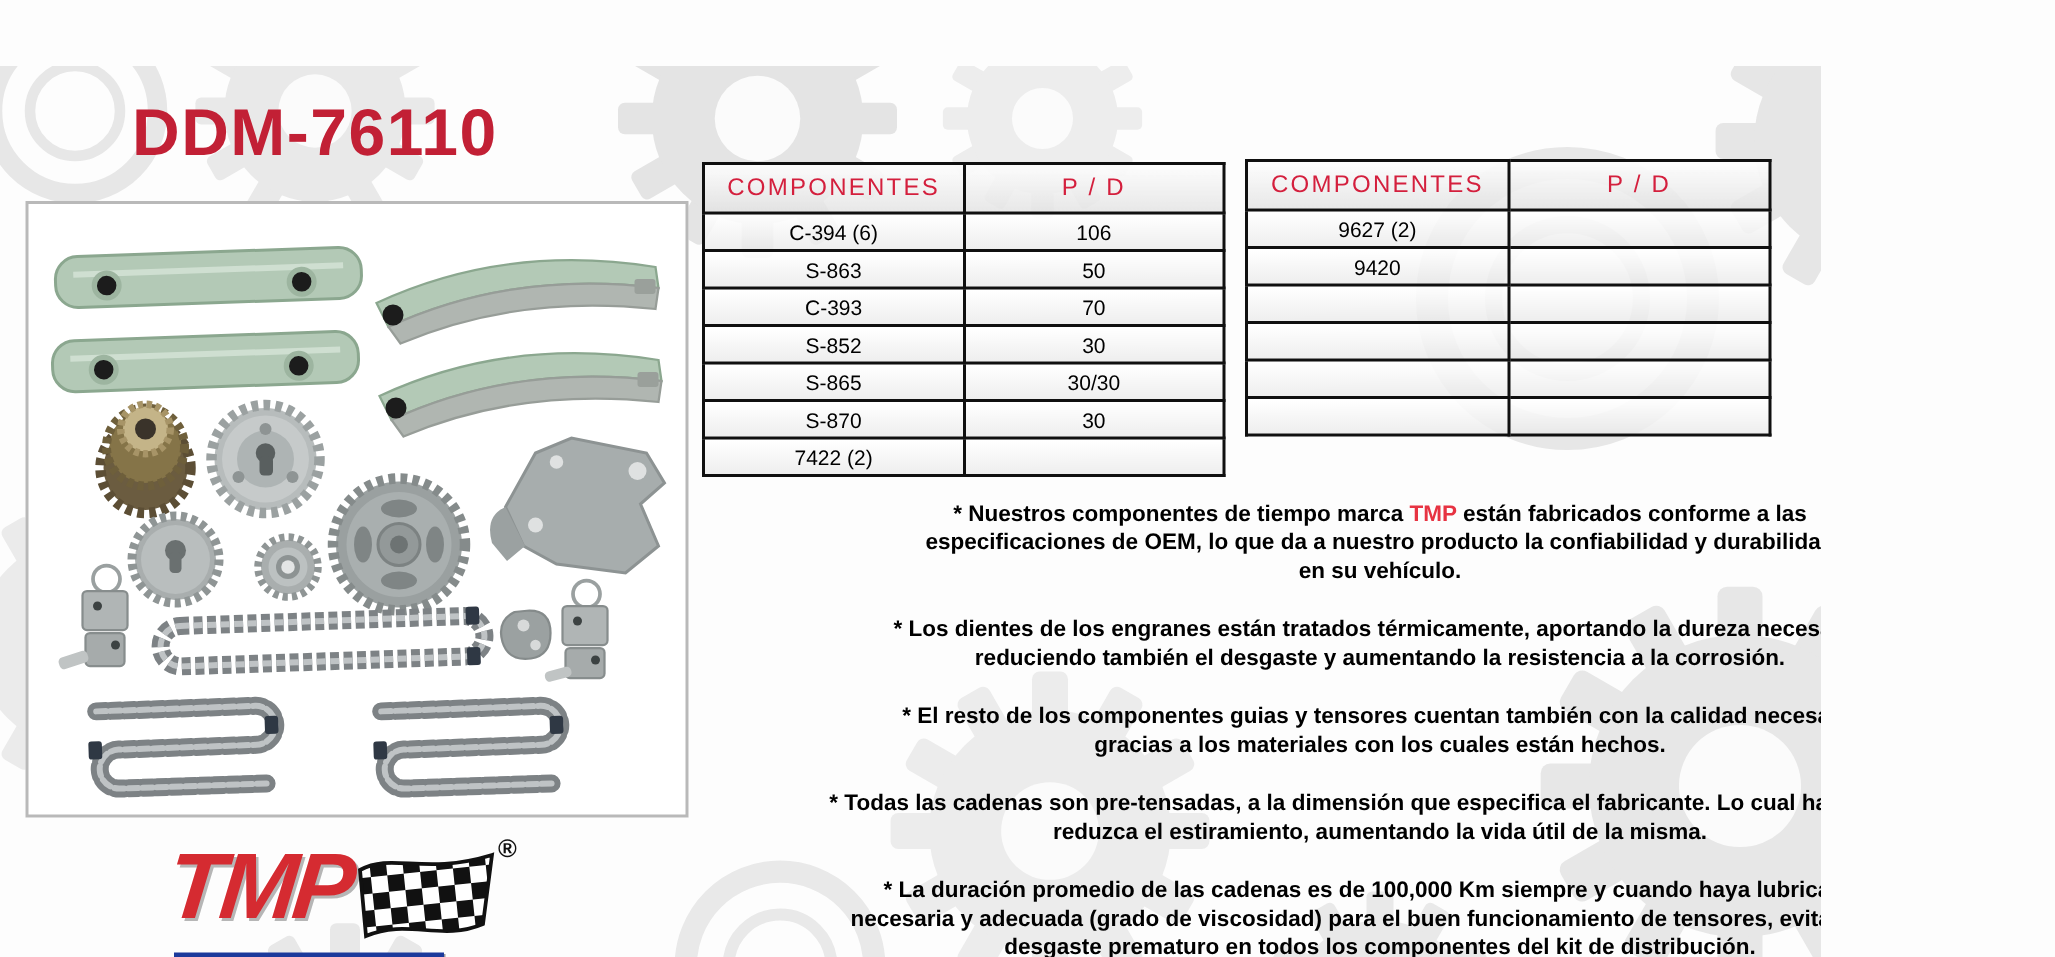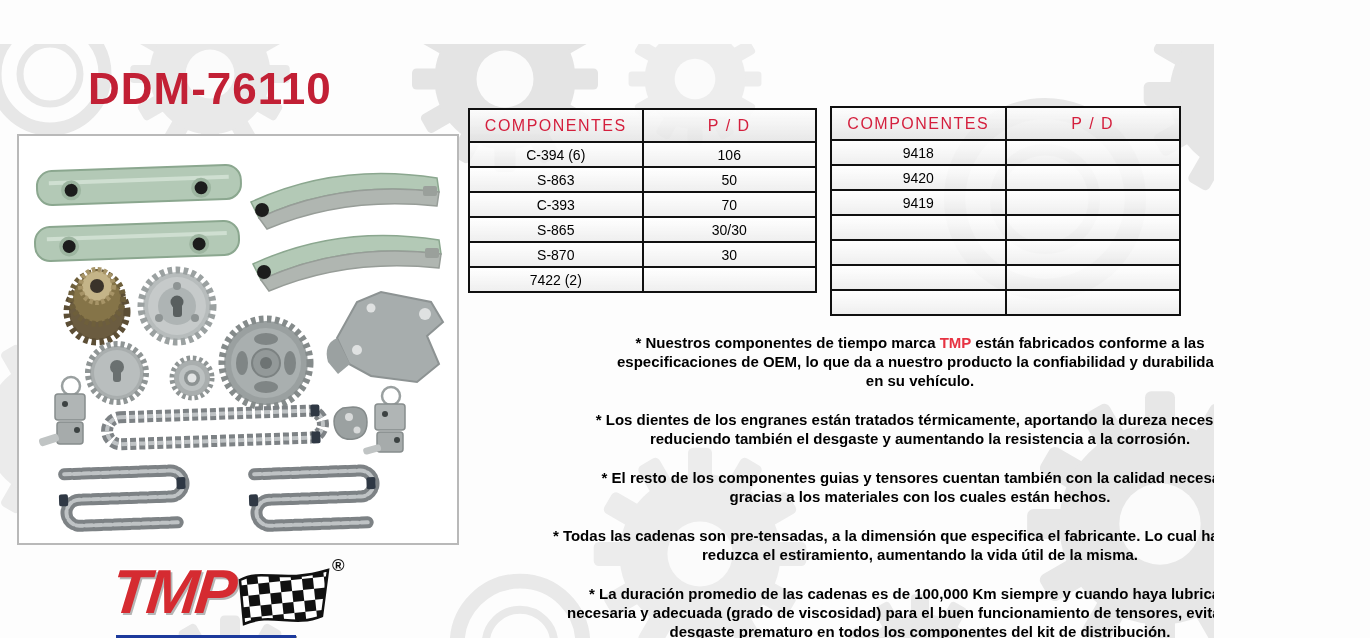--- a/index.html
+++ b/index.html
@@ -273,20 +273,24 @@
         </tr>
       <tr>
           <td>S-863</td>
           <td>50</td>
         </tr>
       <tr>
           <td>C-393</td>
           <td>70</td>
         </tr>
       <tr>
+          <td>S-852</td>
+          <td>30</td>
+        </tr>
+      <tr>
           <td>S-865</td>
           <td>30/30</td>
         </tr>
       <tr>
           <td>S-870</td>
           <td>30</td>
         </tr>
       <tr>
           <td>7422   (2)</td>
           <td></td>
@@ -296,29 +300,25 @@
 
   <table class="tbl t2">
     <thead>
       <tr>
         <th>COMPONENTES</th>
         <th>P / D</th>
       </tr>
     </thead>
     <tbody>
       <tr>
-          <td>9418</td>
+          <td>9627  (2)</td>
           <td></td>
         </tr>
       <tr>
           <td>9420</td>
-          <td></td>
-        </tr>
-      <tr>
-          <td>9419</td>
           <td></td>
         </tr>
       <tr>
           <td></td>
           <td></td>
         </tr>
       <tr>
           <td></td>
           <td></td>
         </tr>

